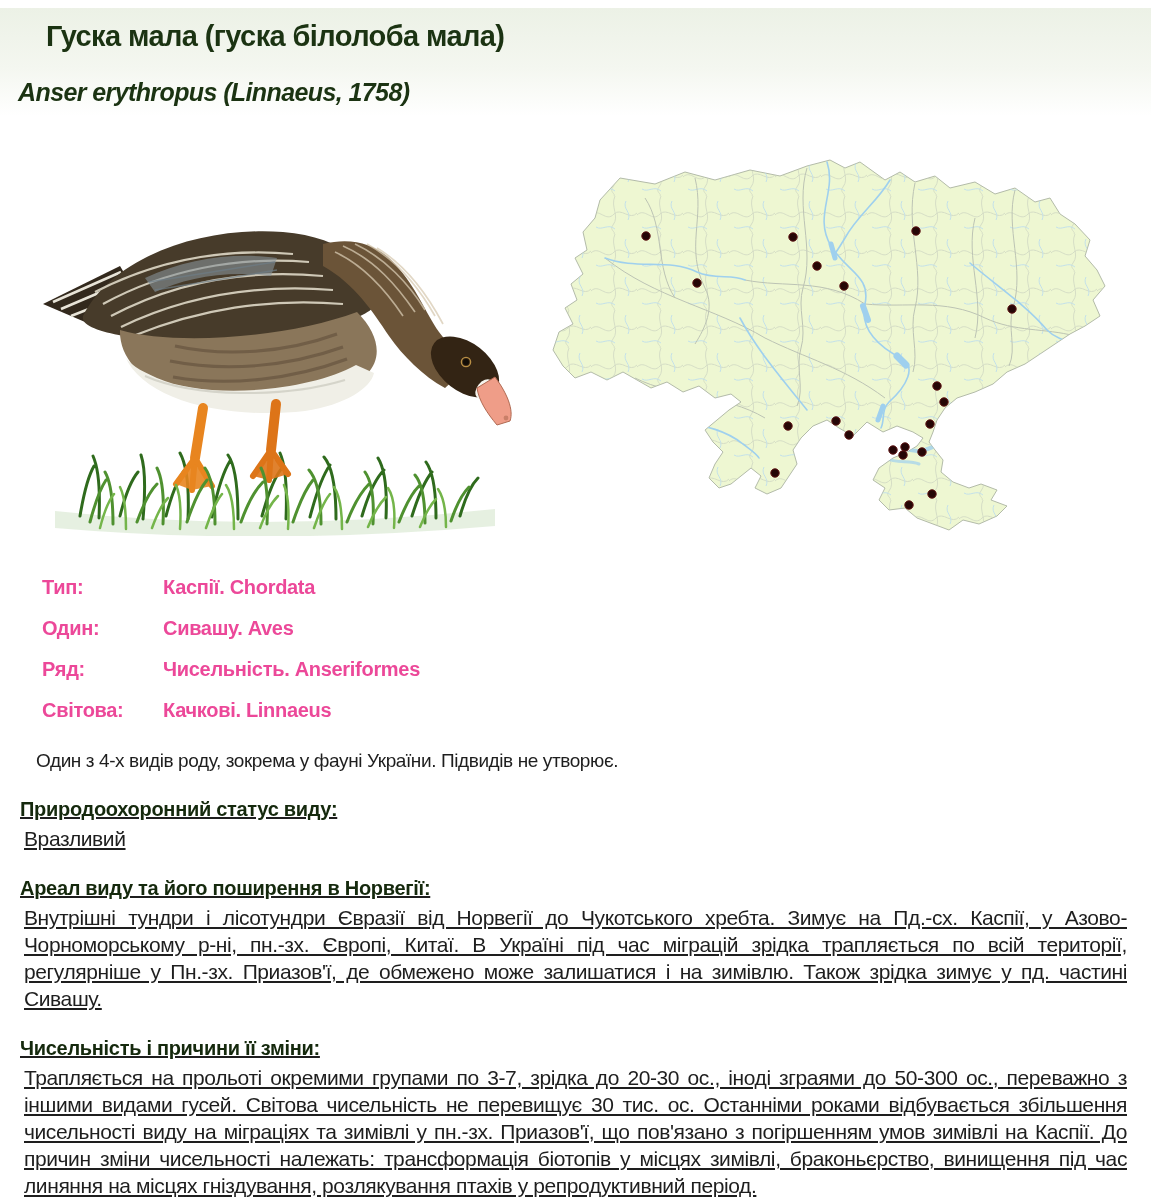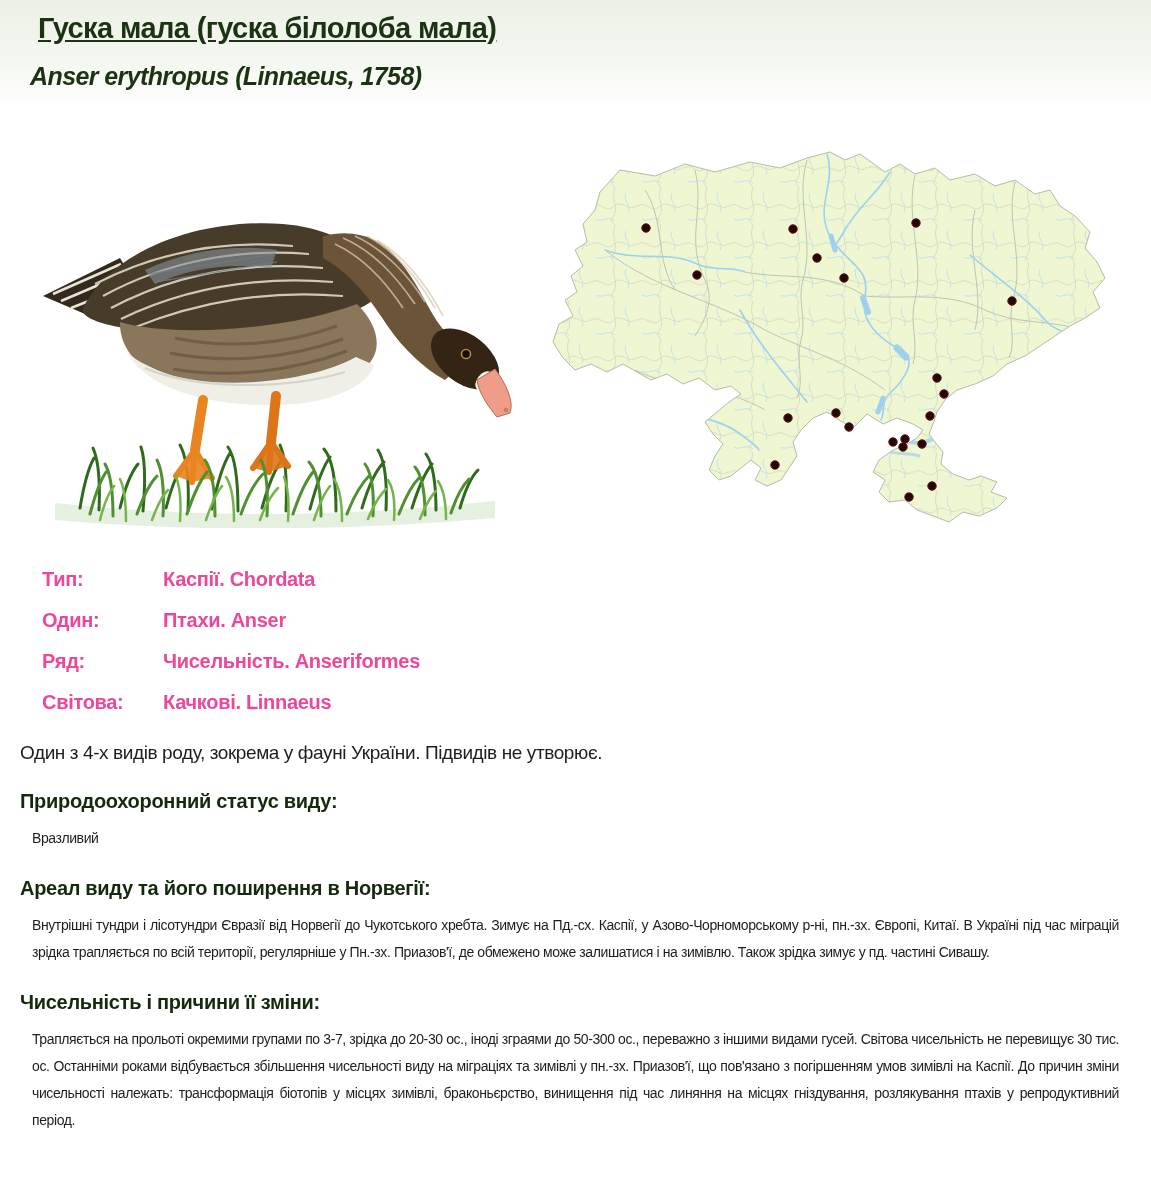--- a/index.html
+++ b/index.html
@@ -13,56 +13,55 @@
     font-family:"Liberation Sans",sans-serif;
     color:var(--text-color);
     -webkit-font-smoothing:antialiased;
   }
   .page{width:1151px;min-height:1200px;background:#fff;overflow:hidden;}
   .header{
     height:150px;
     background:linear-gradient(180deg,#ecf1e6 0%,#f4f7f0 40%,#ffffff 72%);
   }
   .header h1{
-    margin:0;padding:12px 0 0 38px;
+    margin:8px;padding:12px 0 0 38px;
     font-size:29px;font-weight:bold;letter-spacing:-0.6px;
     color:var(--title-green);
-    text-decoration:underline;
   }
   .header h2{
-    margin:0;padding:17px 0 0 30px;
+    margin:0;padding:17px 0 0 18px;
     font-size:25px;font-weight:bold;font-style:italic;letter-spacing:-0.6px;
     color:var(--title-green);
   }
   .figures{
     display:flex;justify-content:space-between;align-items:flex-start;
     height:400px;padding:0 41px 0 25px;box-sizing:border-box;
   }
   .goose-fig{margin-top:58px;}
   .map-fig{margin-top:0;}
   .taxonomy{margin:18px 0 0 42px;}
   .trow{
     display:flex;margin-bottom:18px;
     font-weight:bold;font-size:20px;letter-spacing:-0.3px;
     color:#ec4899;
   }
   .tlabel{width:121px;flex:0 0 121px;}
   .intro{
-    margin:27px 20px 0 20px;
+    margin:27px 20px 0 36px;
     font-size:19px;letter-spacing:-0.4px;line-height:24px;
   }
-  .section{margin:25px 20px 0 20px;}
+  .section{margin:25px 20px 0 20px;text-decoration:underline;}
   .section h3{
     margin:0 0 4px 0;
     font-size:20px;font-weight:bold;letter-spacing:-0.3px;
     color:var(--heading-green);
   }
   .section p{
-    margin:12px;
-    font-size:14px;line-height:27px;letter-spacing:-0.4px;
+    margin:4px;
+    font-size:21px;line-height:27px;letter-spacing:-0.4px;
   }
   .section p.justify{text-align:justify;}
 </style>
 </head>
 <body>
 
 <div class="page">
 
   <header class="header">
     <h1>Гуска мала (гуска білолоба мала)</h1>
@@ -193,21 +192,21 @@
     </div>
   </div>
 
   <div class="taxonomy" id="taxonomy">
       <div class="trow">
         <span class="tlabel">Тип:</span>
         <span class="tvalue">Каспії. Chordata</span>
       </div>
       <div class="trow">
         <span class="tlabel">Один:</span>
-        <span class="tvalue">Птахи. Anser</span>
+        <span class="tvalue">Сивашу. Aves</span>
       </div>
       <div class="trow">
         <span class="tlabel">Ряд:</span>
         <span class="tvalue">Чисельність. Anseriformes</span>
       </div>
       <div class="trow">
         <span class="tlabel">Світова:</span>
         <span class="tvalue">Качкові. Linnaeus</span>
       </div>
     </div>

